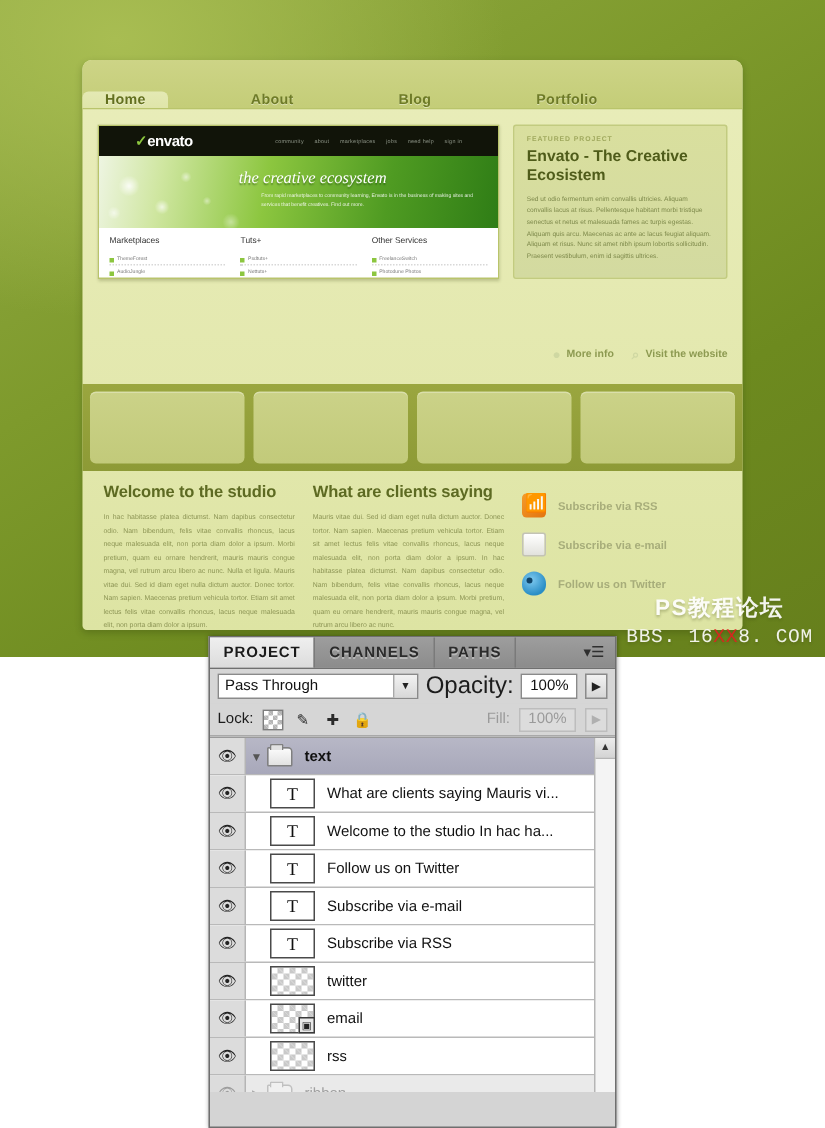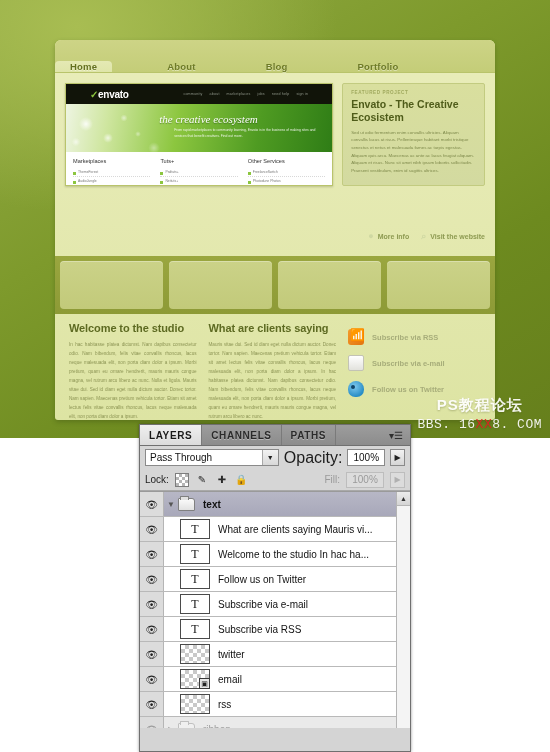--- a/index.html
+++ b/index.html
@@ -493,21 +493,21 @@
 
   <div class="wm">
     <div class="wm-1">PS教程论坛</div>
     <div class="wm-2"><span>BBS. 16</span><span class="hot">XX</span><span>8. COM</span></div>
   </div>
 
   <div class="psp">
 
     <div class="psp-tabs">
       <div class="psp-tab active">
-          <span>LAYERS</span>
+          <span>PROJECT</span>
         </div>
       <div class="psp-tab">
           <span>CHANNELS</span>
         </div>
       <div class="psp-tab">
           <span>PATHS</span>
         </div>
       <div class="psp-menu">▾☰</div>
     </div>
 

